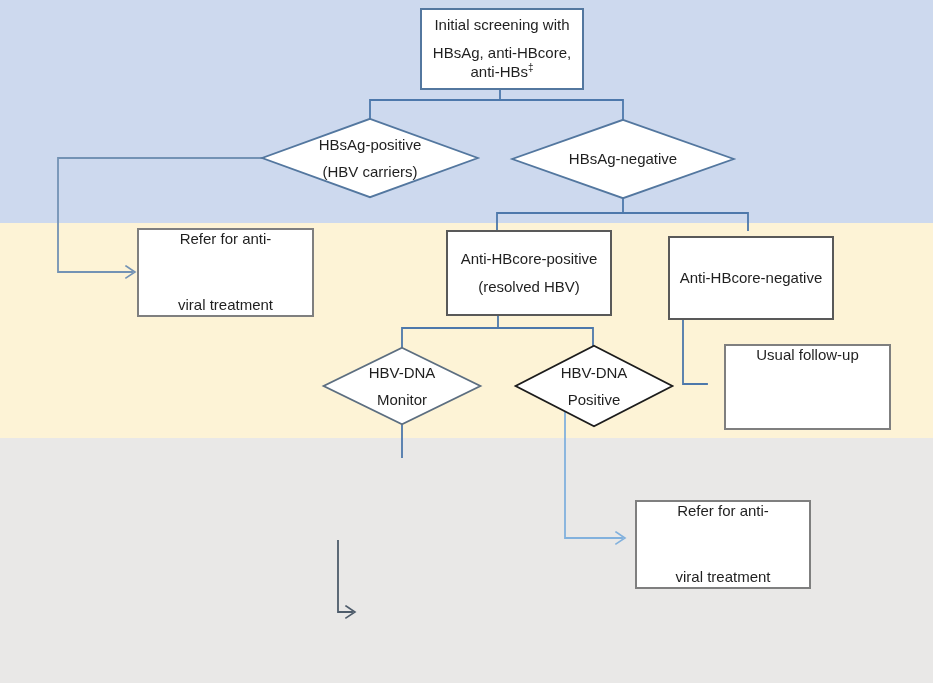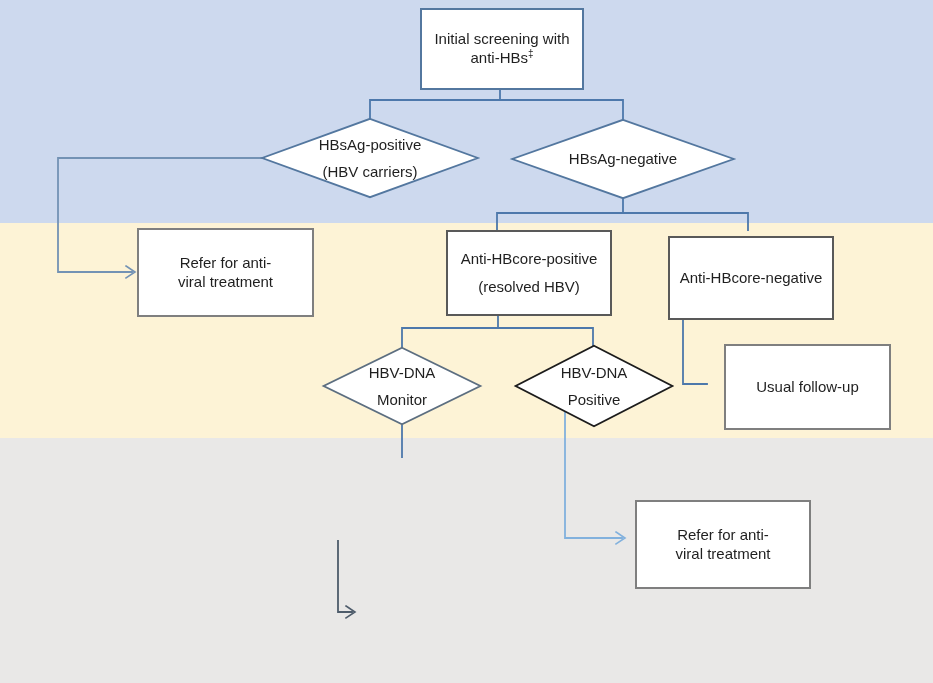--- a/index.html
+++ b/index.html
@@ -21,21 +21,21 @@
   .ln-light { stroke:var(--connector-light, #82b1dd); }
   .chev { stroke-width:1.6px; stroke-linejoin:miter; }
 
   .node {
     position:absolute; z-index:2; background:#ffffff;
     display:flex; flex-direction:column; align-items:center; justify-content:center;
     text-align:center; line-height:1.25;
   }
   .b-blue  { border:2px solid var(--border-blue,  #53779f); }
   .b-slate { border:2px solid var(--border-slate, #5c6e80); }
-  .b-gray  { border:2px solid var(--border-gray,  #7f7f7f); }
+  .b-gray  { border:2px solid var(--border-gray,  #7f7f7f);justify-content:space-between; }
   .b-dark  { border:2px solid var(--border-dark,  #595959); }
   .b-black { border:2px solid var(--border-black, #1c1c1c); }
 
   .gap { margin-top:9px; }
 
   .diamond { position:absolute; z-index:2; }
   .diamond svg { position:absolute; left:0; top:0; width:100%; height:100%; overflow:visible; }
   .diamond polygon { fill:#ffffff; stroke-width:1.8px; vector-effect:non-scaling-stroke; }
   .dm-blue  polygon { stroke:var(--border-blue,  #4a6e96); }
   .dm-dark  polygon { stroke:var(--border-slate, #5c6e80); }
@@ -66,20 +66,21 @@
     <path class="ln ln-blue" d="M683,311 L683,384 L707,384"></path>
     <path class="ln ln-blue" d="M402,426 L402,457"></path>
     <path class="ln ln-dark" d="M338,541 L338,612 L352,612"></path>
     <path class="ln ln-dark chev" d="M346,606 L355,612 L346,618"></path>
     <path class="ln ln-light" d="M565,411 L565,538 L622,538"></path>
     <path class="ln ln-light chev" d="M616,532 L625,538 L616,544"></path>
   </svg>
 
   <div class="node b-blue" style="left:420px;top:8px;width:160px;height:78px;">
     <div class="l">Initial screening with</div>
+    <div class="l gap">HBsAg, anti-HBcore,</div>
     <div class="l"><span>anti-HBs</span><sup>‡</sup></div>
   </div>
 
   <div class="diamond dm-blue" style="left:260px;top:118px;width:220px;height:80px;">
     <svg viewBox="0 0 100 100" preserveAspectRatio="none">
         <polygon points="50,1 99,50 50,99 1,50"></polygon>
       </svg>
     <div class="dtext">
       <div class="l">HBsAg-positive</div>
       <div class="l">(HBV carriers)</div>

